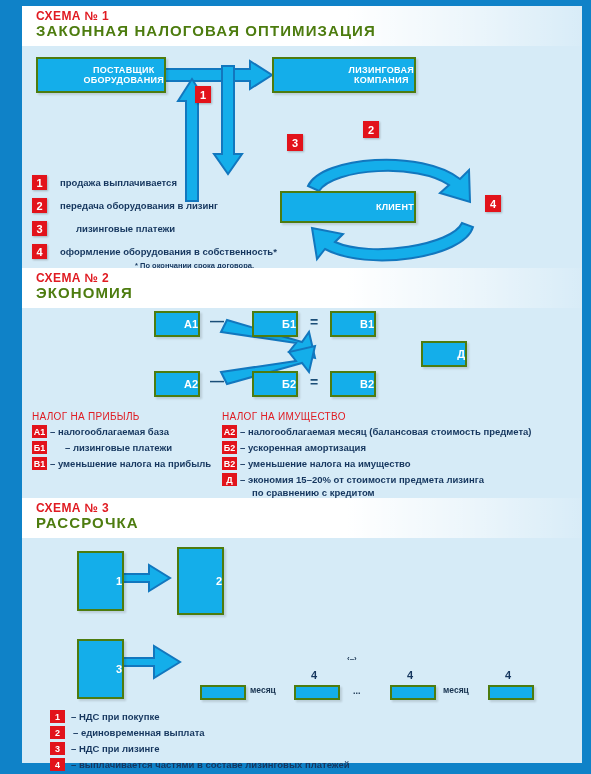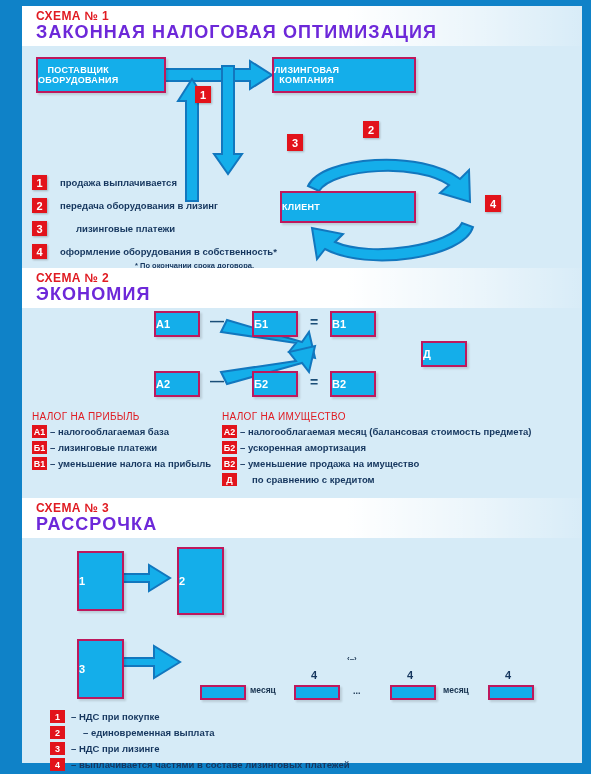--- a/index.html
+++ b/index.html
@@ -9,26 +9,26 @@
     font-family:"Liberation Sans", sans-serif;
   }
   .page{position:absolute;left:0;top:0;width:591px;height:774px;background:#0F82C8;}
   .inner{position:absolute;left:22px;top:6px;width:560px;height:757px;background:#D6EBF7;}
 
   
   .sec-head{position:absolute;left:0;width:560px;height:40px;}
   .sec-head .band{position:absolute;left:0;top:0;width:560px;height:40px;
      background:linear-gradient(to right,#FFFFFF 0%,#FFFFFF 58%,rgba(255,255,255,0.55) 80%,rgba(255,255,255,0.05) 100%);}
   .sec-kicker{position:absolute;left:14px;top:3px;color:#E01B22;font-size:12px;font-weight:bold;letter-spacing:.4px;}
-  .sec-title{position:absolute;left:14px;top:16px;color:#6d28d9;font-size:18px;font-weight:bold;letter-spacing:1.1px;}
-
-  
-  .bx{position:absolute;background:#14AEEA;border:2px solid #be185d;
+  .sec-title{position:absolute;left:14px;top:16px;color:#4d7c0f;font-size:15px;font-weight:bold;letter-spacing:1.1px;}
+
+  
+  .bx{position:absolute;background:#14AEEA;border:2px solid #4d7c0f;
       color:#FFFFFF;font-weight:bold;text-align:center;
-      display:flex;align-items:center;justify-content:flex-start;
+      display:flex;align-items:center;justify-content:flex-end;
       box-shadow:2px 2px 2px rgba(0,0,0,0.13);line-height:1.15;}
   .bx.t1{font-size:9px;letter-spacing:.3px;}
   .bx.lbl{font-size:11px;}
 
   
   .chip{position:absolute;background:#E2131B;color:#fff;font-weight:bold;
         font-size:11px;display:flex;align-items:center;justify-content:center;
         box-shadow:1px 1px 2px rgba(0,0,0,0.25);}
 
   .chip-sm{position:absolute;background:#E2131B;color:#fff;font-weight:bold;
@@ -149,45 +149,46 @@
   </div>
 
   <div>
     <div class="lg-head" style="left:10px;top:405px">НАЛОГ НА ПРИБЫЛЬ</div>
     <div class="lg-row" style="left:10px;top:419px">
       <div class="chip-sm" style="position:relative">А1</div>
       <div class="lg-txt" style="margin-left:3px;line-height:13px">– налогооблагаемая база</div>
     </div>
     <div class="lg-row" style="left:10px;top:435px">
       <div class="chip-sm" style="position:relative">Б1</div>
-      <div class="lg-txt" style="margin-left:3px;line-height:13px">– лизинговые платежи</div>
+      <div class="lg-txt" style="margin-left:18px;line-height:13px">– лизинговые платежи</div>
     </div>
     <div class="lg-row" style="left:10px;top:451px">
       <div class="chip-sm" style="position:relative">В1</div>
       <div class="lg-txt" style="margin-left:3px;line-height:13px">– уменьшение налога на прибыль</div>
     </div>
   </div>
 
   <div>
     <div class="lg-head" style="left:200px;top:405px">НАЛОГ НА ИМУЩЕСТВО</div>
     <div class="lg-row" style="left:200px;top:419px">
       <div class="chip-sm" style="position:relative">А2</div>
       <div class="lg-txt" style="margin-left:3px;line-height:13px">– налогооблагаемая месяц (балансовая стоимость предмета)</div>
     </div>
     <div class="lg-row" style="left:200px;top:435px">
       <div class="chip-sm" style="position:relative">Б2</div>
       <div class="lg-txt" style="margin-left:3px;line-height:13px">– ускоренная амортизация</div>
     </div>
     <div class="lg-row" style="left:200px;top:451px">
       <div class="chip-sm" style="position:relative">В2</div>
-      <div class="lg-txt" style="margin-left:3px;line-height:13px">– уменьшение продажа на имущество</div>
+      <div class="lg-txt" style="margin-left:3px;line-height:13px">– уменьшение налога на имущество</div>
     </div>
     <div class="lg-row" style="left:200px;top:467px">
       <div class="chip-sm" style="position:relative">Д</div>
       <div style="margin-left:3px">
+        <div class="lg-txt" style="line-height:13px">– экономия 15–20% от стоимости предмета лизинга</div>
         <div class="lg-txt" style="line-height:13px;margin-left:12px">по сравнению с кредитом</div>
       </div>
     </div>
   </div>
 
   <div class="sec-head" style="top:492px">
     <div class="band"></div>
     <div class="sec-kicker">СХЕМА № 3</div>
     <div class="sec-title">РАССРОЧКА</div>
   </div>
@@ -225,21 +226,21 @@
     <div class="dots" style="left:325px;top:648px;font-size:8px">‹–›</div>
   </div>
 
   <div>
     <div class="lg-row" style="left:28px;top:704px">
       <div class="chip-sm" style="position:relative">1</div>
       <div class="lg-txt" style="margin-left:6px;line-height:13px">– НДС при покупке</div>
     </div>
     <div class="lg-row" style="left:28px;top:720px">
       <div class="chip-sm" style="position:relative">2</div>
-      <div class="lg-txt" style="margin-left:18px;line-height:13px">– единовременная выплата</div>
+      <div class="lg-txt" style="margin-left:8px;line-height:13px">– единовременная выплата</div>
     </div>
     <div class="lg-row" style="left:28px;top:736px">
       <div class="chip-sm" style="position:relative">3</div>
       <div class="lg-txt" style="margin-left:6px;line-height:13px">– НДС при лизинге</div>
     </div>
     <div class="lg-row" style="left:28px;top:752px">
       <div class="chip-sm" style="position:relative">4</div>
       <div class="lg-txt" style="margin-left:6px;line-height:13px">– выплачивается частями в составе лизинговых платежей</div>
     </div>
   </div>

